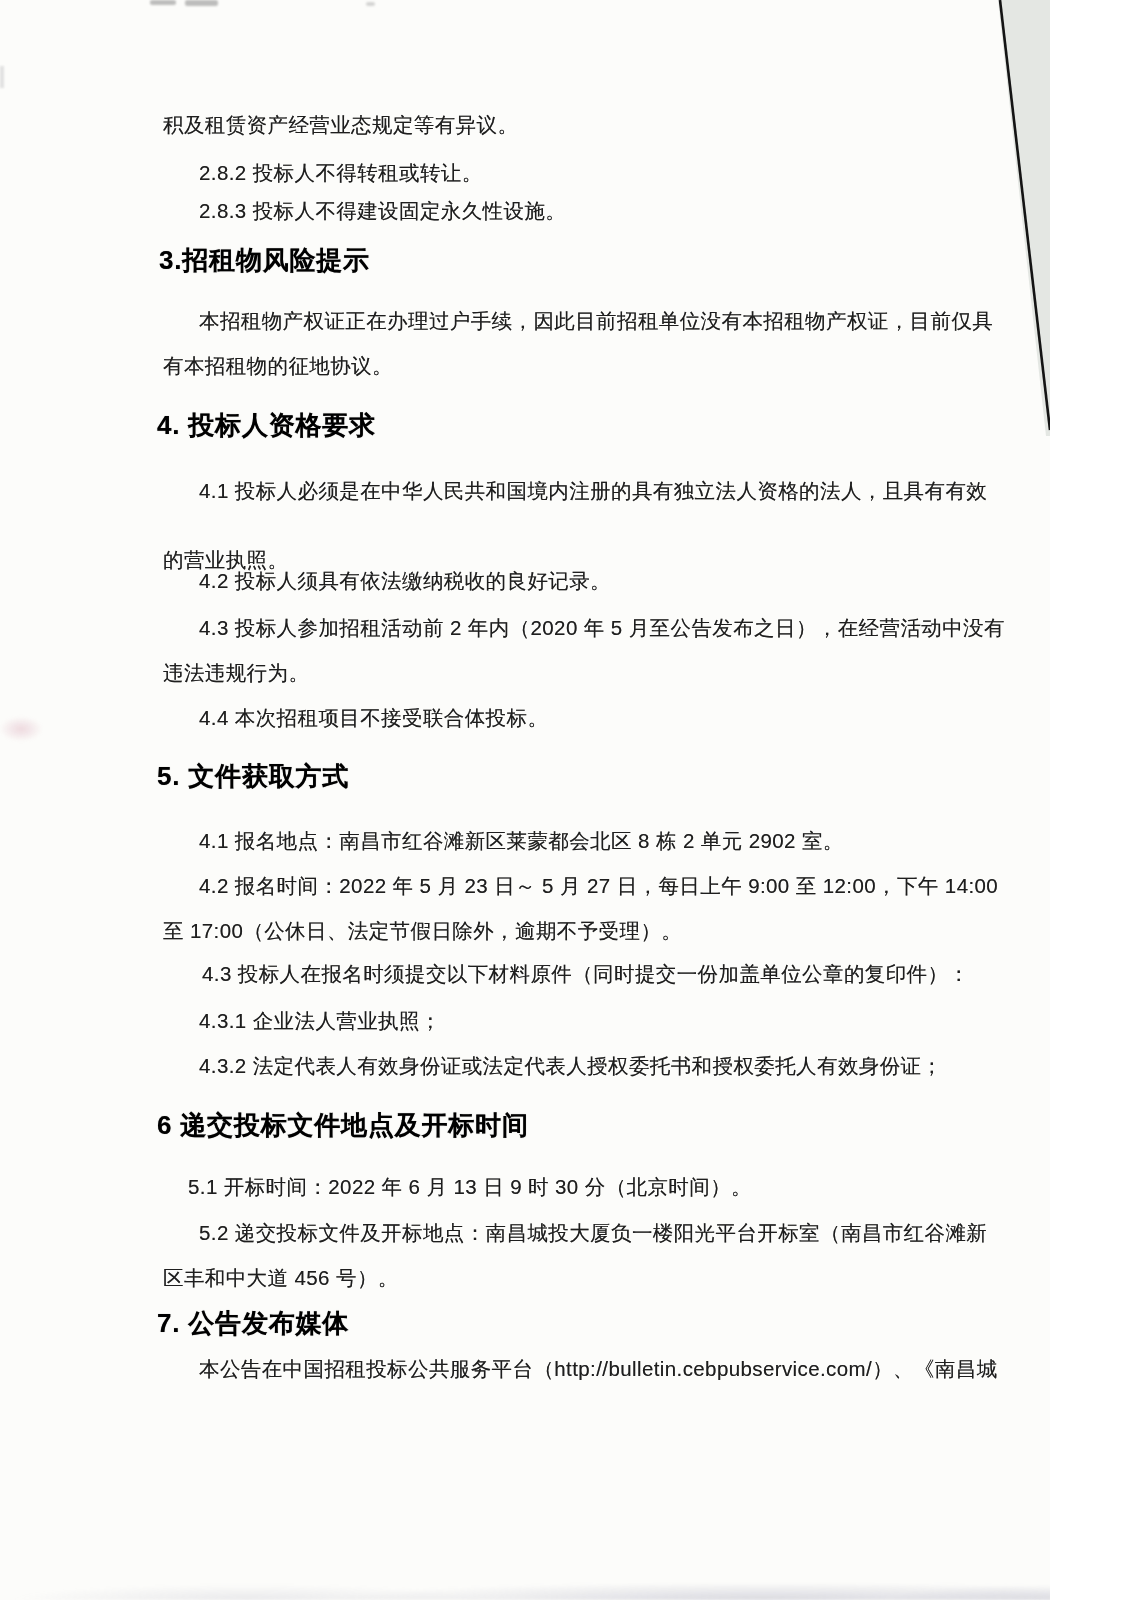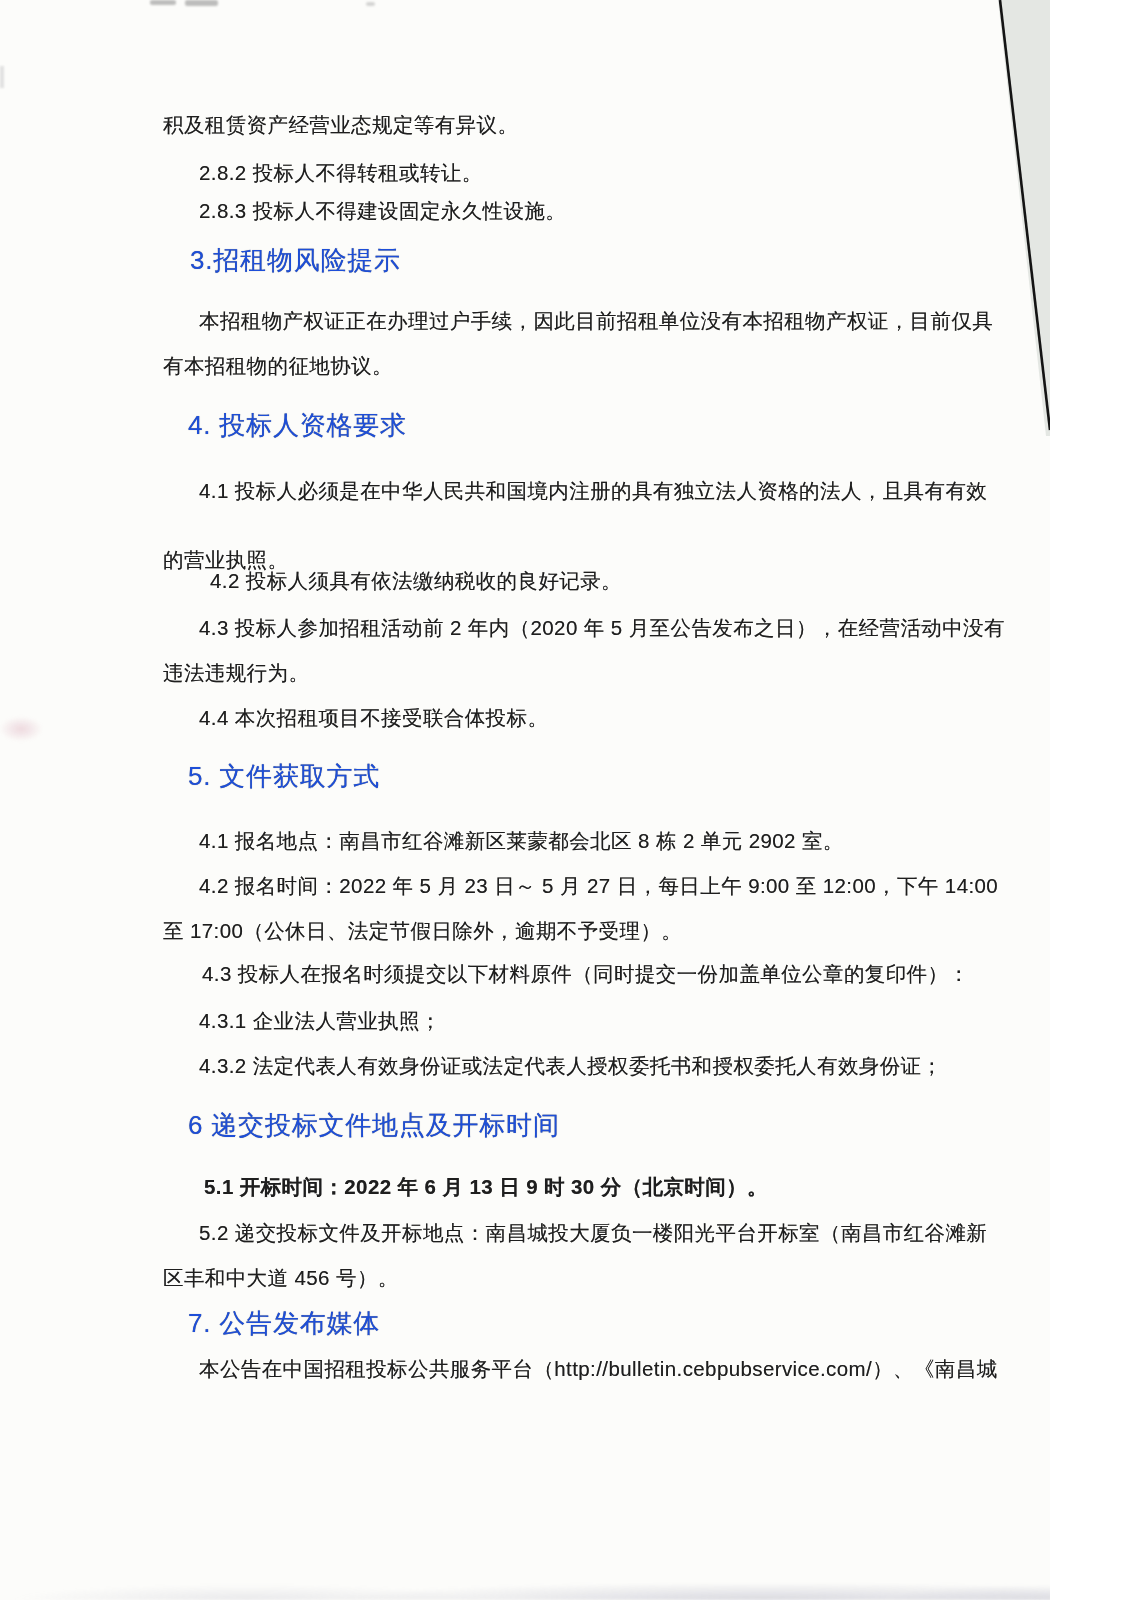--- a/index.html
+++ b/index.html
@@ -18,26 +18,25 @@
   .ln {
     position: absolute;
     white-space: nowrap;
     font-size: 20.5px;
     line-height: 1.15;
     letter-spacing: 0.4px;
     color: #1e1e1e;
     text-shadow: 0 0 0.6px rgba(20,20,20,0.55);
   }
   .h {
-    font-weight: normal;
+    font-weight: bold;
     font-size: 26px;
     letter-spacing: 0.8px;
-    color: #1d4ed8;
+    color: #000000;
     text-shadow: 0 0 0.7px rgba(10,10,10,0.6);
-    margin-left: 31px;
   }
   .artifact { position: absolute; pointer-events: none; }
   .smudge-top { background: #8a8a8a; opacity: 0.55; filter: blur(1px); border-radius: 2px; }
   .edge-tick { background: #b9b9bc; opacity: 0.4; filter: blur(1px); }
   .pink-smudge {
     width: 58px; height: 34px; left: -8px; top: 712px;
     background: radial-gradient(closest-side, rgba(214,160,178,0.38), rgba(214,160,178,0) 75%);
     filter: blur(1.5px);
   }
   .bottom-fuzz {
@@ -59,35 +58,35 @@
   <div class="ln" style="top:161px; left:199px;">2.8.2 投标人不得转租或转让。</div>
   <div class="ln" style="top:199px; left:199px;">2.8.3 投标人不得建设固定永久性设施。</div>
 
   <div class="ln h" style="top:246px; left:159px;">3.招租物风险提示</div>
   <div class="ln" style="top:309px; left:199px;">本招租物产权证正在办理过户手续，因此目前招租单位没有本招租物产权证，目前仅具</div>
   <div class="ln" style="top:354px; left:163px;">有本招租物的征地协议。</div>
 
   <div class="ln h" style="top:411px; left:157px;">4. 投标人资格要求</div>
   <div class="ln" style="top:479px; left:199px;">4.1 投标人必须是在中华人民共和国境内注册的具有独立法人资格的法人，且具有有效</div>
   <div class="ln" style="top:524px; left:163px;margin-top:24px;">的营业执照。</div>
-  <div class="ln" style="top:569px; left:210px;">4.2 投标人须具有依法缴纳税收的良好记录。</div>
+  <div class="ln" style="top:569px; left:199px;">4.2 投标人须具有依法缴纳税收的良好记录。</div>
   <div class="ln" style="top:616px; left:199px;">4.3 投标人参加招租活动前 2 年内（2020 年 5 月至公告发布之日），在经营活动中没有</div>
   <div class="ln" style="top:661px; left:163px;">违法违规行为。</div>
   <div class="ln" style="top:706px; left:199px;">4.4 本次招租项目不接受联合体投标。</div>
 
   <div class="ln h" style="top:762px; left:157px;">5. 文件获取方式</div>
   <div class="ln" style="top:829px; left:199px;">4.1 报名地点：南昌市红谷滩新区莱蒙都会北区 8 栋 2 单元 2902 室。</div>
   <div class="ln" style="top:874px; left:199px;">4.2 报名时间：2022 年 5 月 23 日～ 5 月 27 日，每日上午 9:00 至 12:00，下午 14:00</div>
   <div class="ln" style="top:919px; left:163px;">至 17:00（公休日、法定节假日除外，逾期不予受理）。</div>
   <div class="ln" style="top:962px; left:202px;">4.3 投标人在报名时须提交以下材料原件（同时提交一份加盖单位公章的复印件）：</div>
   <div class="ln" style="top:1009px; left:199px;">4.3.1 企业法人营业执照；</div>
   <div class="ln" style="top:1054px; left:199px;">4.3.2 法定代表人有效身份证或法定代表人授权委托书和授权委托人有效身份证；</div>
 
   <div class="ln h" style="top:1111px; left:157px;">6 递交投标文件地点及开标时间</div>
-  <div class="ln" style="top:1175px; left:204px;font-weight:bold;">5.1 开标时间：2022 年 6 月 13 日 9 时 30 分（北京时间）。</div>
+  <div class="ln" style="top:1175px; left:188px;">5.1 开标时间：2022 年 6 月 13 日 9 时 30 分（北京时间）。</div>
   <div class="ln" style="top:1221px; left:199px;">5.2 递交投标文件及开标地点：南昌城投大厦负一楼阳光平台开标室（南昌市红谷滩新</div>
   <div class="ln" style="top:1266px; left:163px;">区丰和中大道 456 号）。</div>
 
   <div class="ln h" style="top:1309px; left:157px;">7. 公告发布媒体</div>
   <div class="ln" style="top:1357px; left:199px;">本公告在中国招租投标公共服务平台（http://bulletin.cebpubservice.com/）、《南昌城</div>
 
   <svg class="artifact corner-svg" width="54" height="436" viewBox="0 0 54 436" style="position:absolute; right:0; top:0;">
     <polygon points="4,0 54,0 54,436 52,436" fill="#e4e7e3"></polygon>
     <polygon points="4,0 54,430 54,436 50,436 2,0" fill="#e4e7e3"></polygon>
     <polygon points="4,0 54,0 54,430" fill="#e4e7e3"></polygon>

